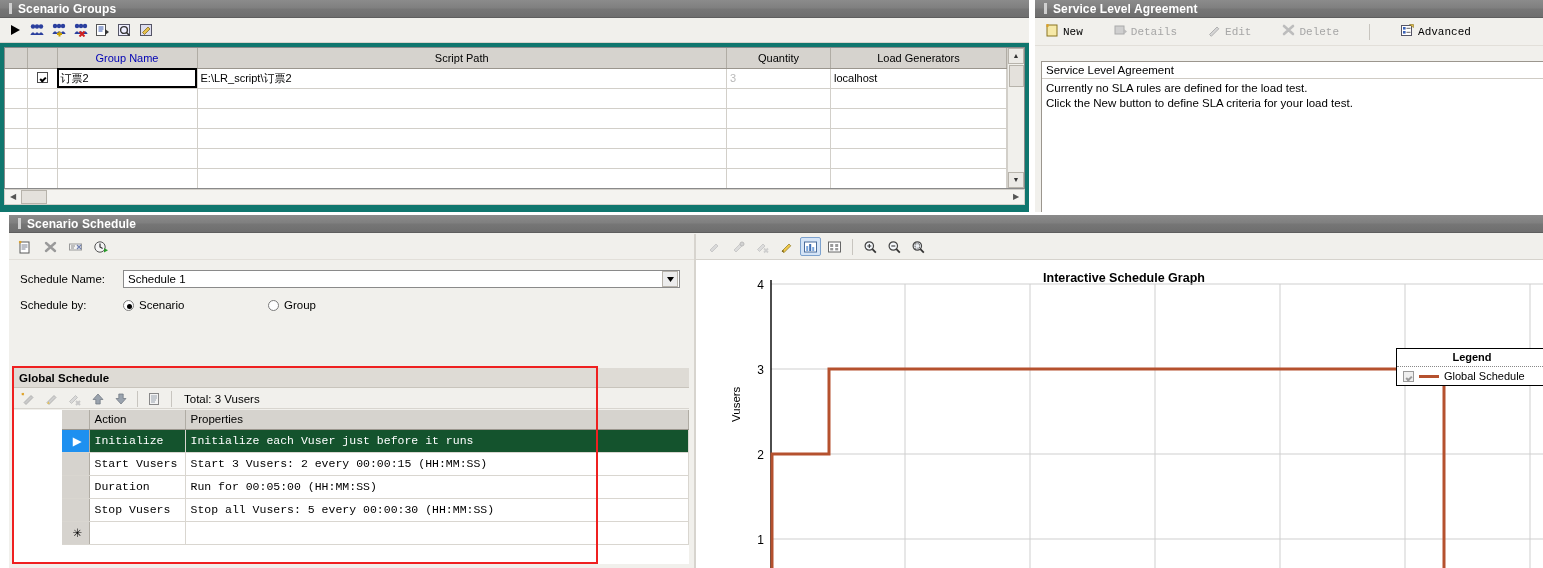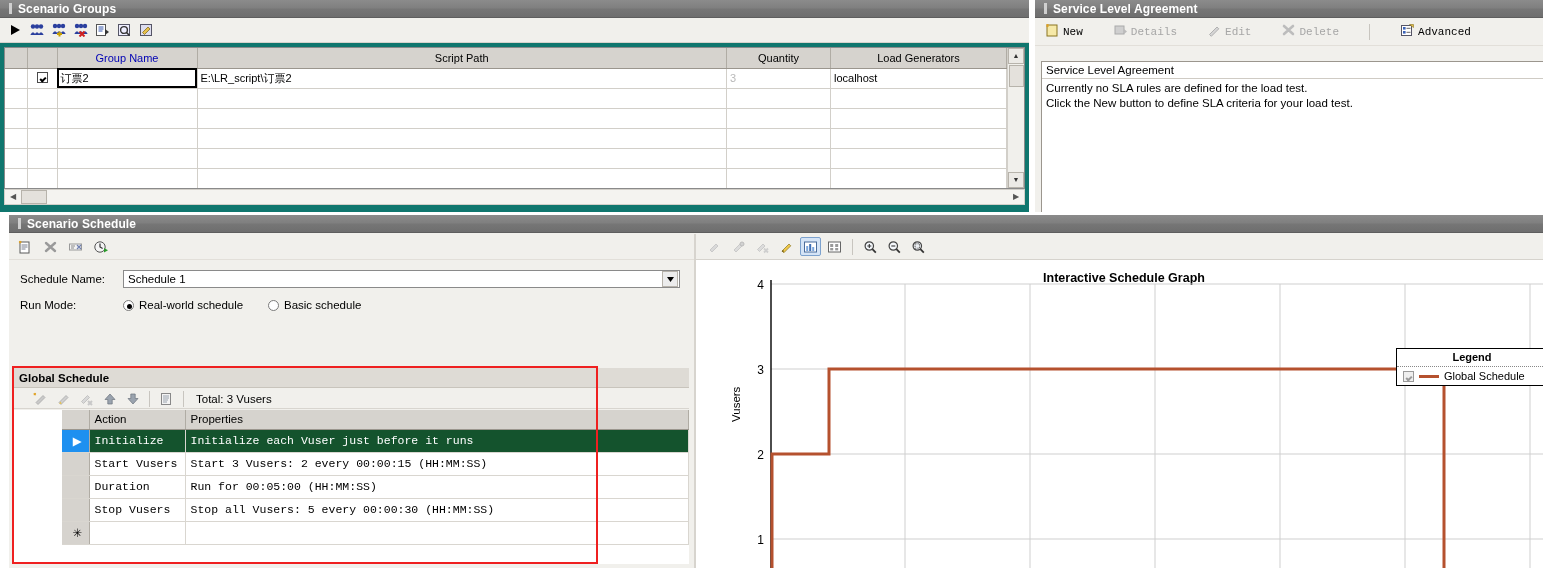--- a/index.html
+++ b/index.html
@@ -184,21 +184,21 @@
     position:absolute; left:3px; top:132px; width:586px; height:198px;
     border:2px solid #ef2020;
   }
   .gs-head{
     position:absolute; left:5px; top:134px; width:675px; height:20px;
     background:#dedbd5; border-bottom:1px solid #c8c4bc;
     font-weight:bold; font-size:11.5px; line-height:20px; padding-left:5px;
   }
   .gs-toolbar{
     position:absolute; left:5px; top:155px; width:675px; height:20px;
-    background:#f1f0ec; display:flex; align-items:center; gap:2px; padding-left:16px;
+    background:#f1f0ec; display:flex; align-items:center; gap:2px; padding-left:4px;
     border-bottom:1px solid #d8d5cf;
   }
   .gs-total{ font-size:11.5px; margin-left:6px; }
   .gs-grid{ position:absolute; left:5px; top:176px; width:675px; height:154px; background:#fff;padding-left:48px; }
   table.sgrid{ border-collapse:collapse; width:100%; table-layout:fixed; }
   table.sgrid th{
     background:#d6d3ce; border-right:1px solid #b0aca4; border-bottom:1px solid #9b968e;
     height:19px; font-weight:normal; font-size:11.5px; text-align:left; padding-left:5px;
   }
   table.sgrid td{
@@ -502,32 +502,32 @@
             <div class="combo">
               <span class="val">Schedule 1</span>
               <span class="arrow">
                 <svg width="7" height="5" viewBox="0 0 7 5">
                     <polygon points="0,0 7,0 3.5,5" fill="#000"></polygon>
                   </svg>
               </span>
             </div>
           </div>
 
-
           <div class="frow">
-            <div class="flabel">Run Mode:</div>
+            <div class="flabel">Schedule by:</div>
             <label class="radio" style="width:135px;">
               <span class="rdot on"></span>
-              <span>Real-world schedule</span>
+              <span>Scenario</span>
             </label>
             <label class="radio">
               <span class="rdot"></span>
-              <span>Basic schedule</span>
+              <span>Group</span>
             </label>
           </div>
+
         </div>
 
         <div class="gs-head">Global Schedule</div>
 
         <div class="gs-toolbar">
           <div class="tbtn">
             <svg width="16" height="14" viewBox="0 0 16 14">
               <path d="M3 10.5 L10 3.5 l2 2 -7 7z" fill="#c9c9c9" stroke="#a4a4a4" stroke-width=".7"></path>
               <path d="M.8 1.2l2 2M.8 3.2l2-2" stroke="#e0a020" stroke-width="1.1"></path>
             </svg>

